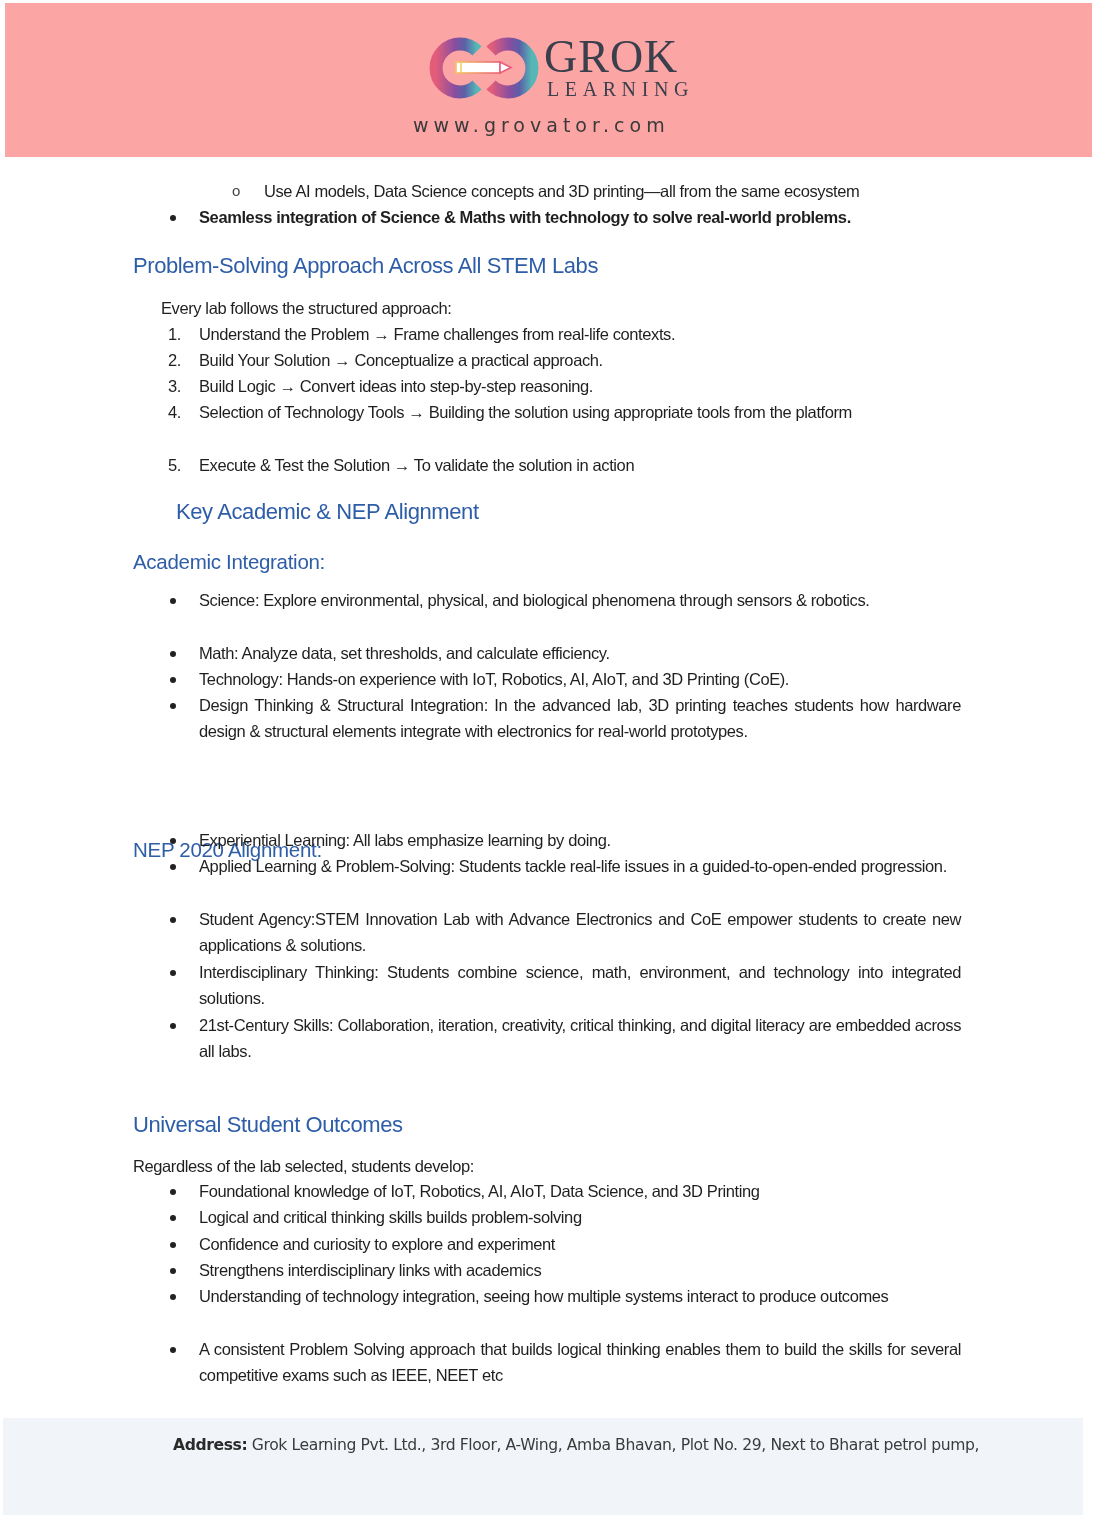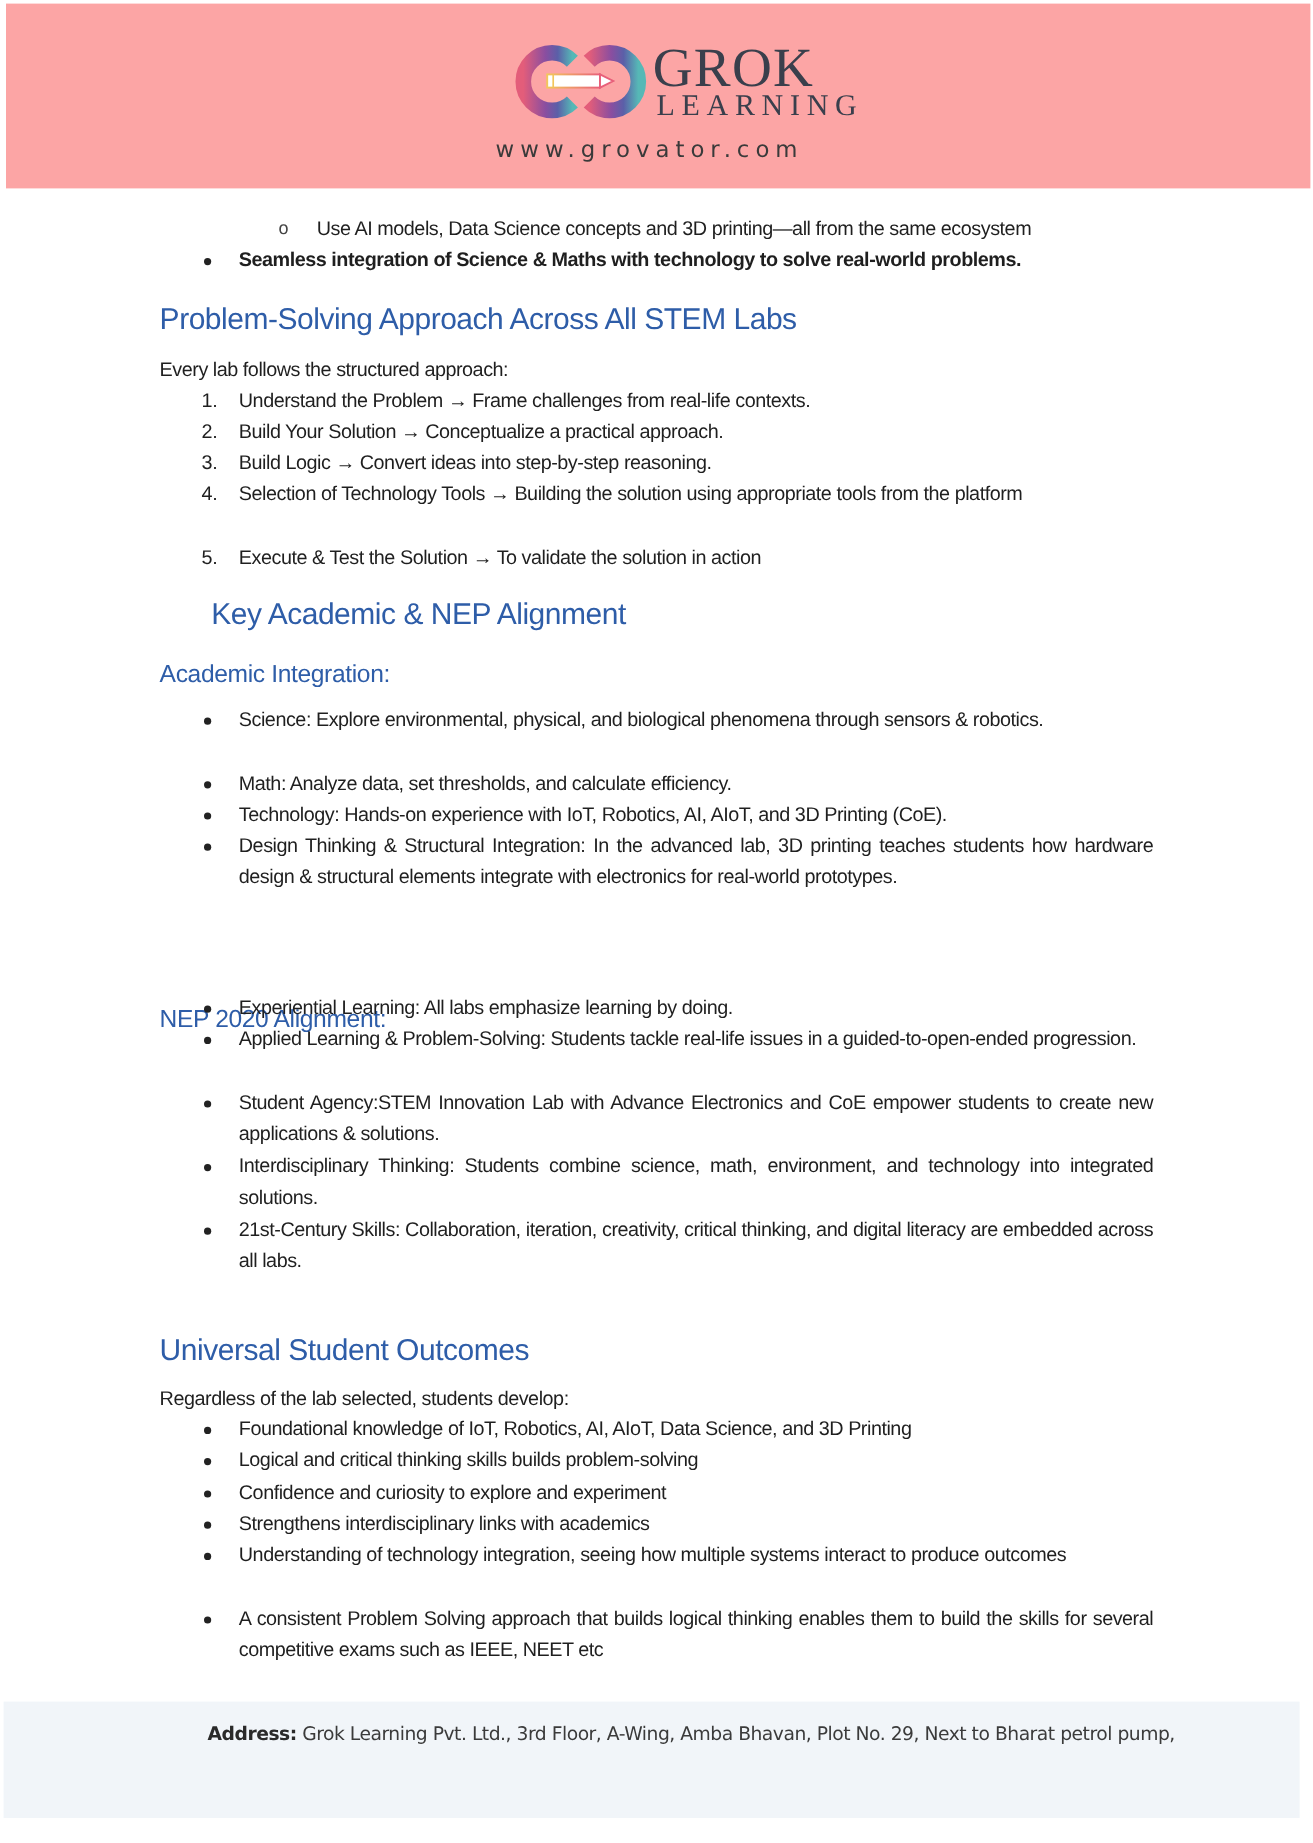--- a/index.html
+++ b/index.html
@@ -5,28 +5,28 @@
   html, body { margin: 0; padding: 0; background: #ffffff; }
   body { width: 1094px; height: 1536px; position: relative; overflow: hidden;
          font-family: "Liberation Sans Narrow", "Liberation Sans", sans-serif; color: #1f1f1f; }
 
   .header { position: absolute; left: 5px; top: 3px; width: 1087px; height: 154px; background: #fca5a5; }
   .logo { position: absolute; left: 418px; top: 32px; width: 290px; height: 100px; }
   .logo-icon { position: absolute; left: 0; top: 0; width: 126px; height: 66px; }
   .logo-grok { position: absolute; left: 121px; top: -2px; font-family: "Liberation Serif", "DejaVu Serif", serif;
                font-size: 46px; letter-spacing: 1px; color: #3a3f4c; line-height: 48px; }
   .logo-learning { position: absolute; left: 124px; top: 44px; font-family: "Liberation Serif", "DejaVu Serif", serif;
-                   font-size: 25px; letter-spacing: 5.6px; color: #3a3f4c; line-height: 20px; }
+                   font-size: 20px; letter-spacing: 5.6px; color: #3a3f4c; line-height: 20px; }
   .logo-url { position: absolute; left: 408px; top: 111px; font-family: "DejaVu Sans", sans-serif; font-size: 19px;
               letter-spacing: 5px; color: #3a3a3a; line-height: 22px; }
 
   .content { position: absolute; left: 133px; top: 178px; width: 828px; }
   .txt { font-family: "Liberation Sans", sans-serif; font-size: 16.5px; line-height: 26.3px; transform-origin: left;
          letter-spacing: -0.4px; }
-  .h1 { font-family: "Liberation Sans", sans-serif; color: #2e5da8; font-size: 25px; letter-spacing: -0.4px; line-height: 30px; }
+  .h1 { font-family: "Liberation Sans", sans-serif; color: #2e5da8; font-size: 22px; letter-spacing: -0.4px; line-height: 30px; }
   .h2 { font-family: "Liberation Sans", sans-serif; color: #2e5da8; font-size: 20.5px; letter-spacing: -0.3px; line-height: 26px; }
 
   .abs { position: absolute; }
   .item { position: absolute; left: 0; width: 828px; }
   .marker { position: absolute; left: 35px; width: 22px; }
   .bullet-dot { position: absolute; left: 37px; width: 6px; height: 6px; border-radius: 50%; background: #222; }
   .item-text { position: absolute; left: 66px; width: 762px; text-align: justify; text-align-last: left; }
   .sub-marker { position: absolute; left: 99px; font-size: 15px; }
   .sub-text { position: absolute; left: 131px; width: 720px; white-space: nowrap; }
 
@@ -72,21 +72,21 @@
   <div class="item txt" style="top:0px;">
     <span class="sub-marker" style="color:#444;">o</span>
     <span class="sub-text">Use AI models, Data Science concepts and 3D printing—all from the same ecosystem</span>
   </div>
   <div class="item txt" style="top:26px;">
     <span class="bullet-dot" style="top:11px;"></span>
     <span class="item-text" style="white-space:nowrap;font-weight:bold;">Seamless integration of Science &amp; Maths with technology to solve real-world problems.</span>
   </div>
 
   <div class="abs h1" style="top:73px;">Problem-Solving Approach Across All STEM Labs</div>
-  <div class="abs txt" style="top:117px; white-space:nowrap;">Every lab follows the structured approach:</div>
+  <div class="abs txt" style="top:117px; white-space:nowrap;margin-left:28px;">Every lab follows the structured approach:</div>
 
   <div class="item txt" style="top:143px;">
     <span class="marker">1.</span>
     <span class="item-text">Understand the Problem → Frame challenges from real-life contexts.</span>
   </div>
   <div class="item txt" style="top:169px;">
     <span class="marker">2.</span>
     <span class="item-text">Build Your Solution → Conceptualize a practical approach.</span>
   </div>
   <div class="item txt" style="top:195px;">

